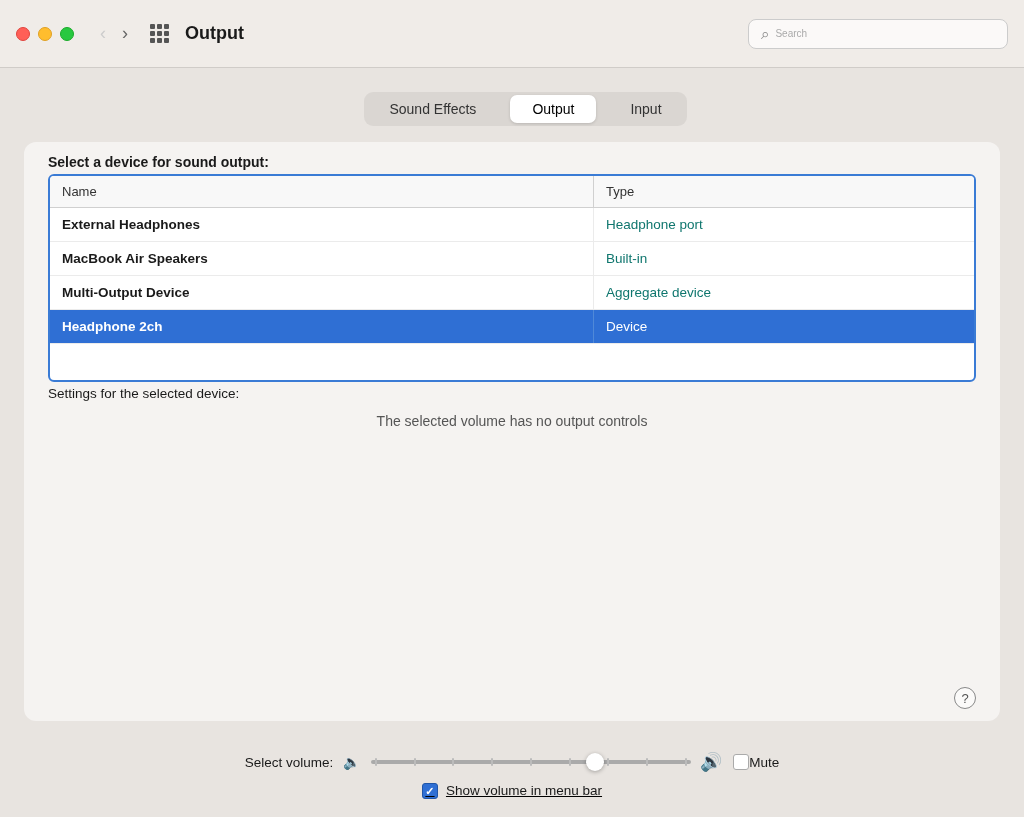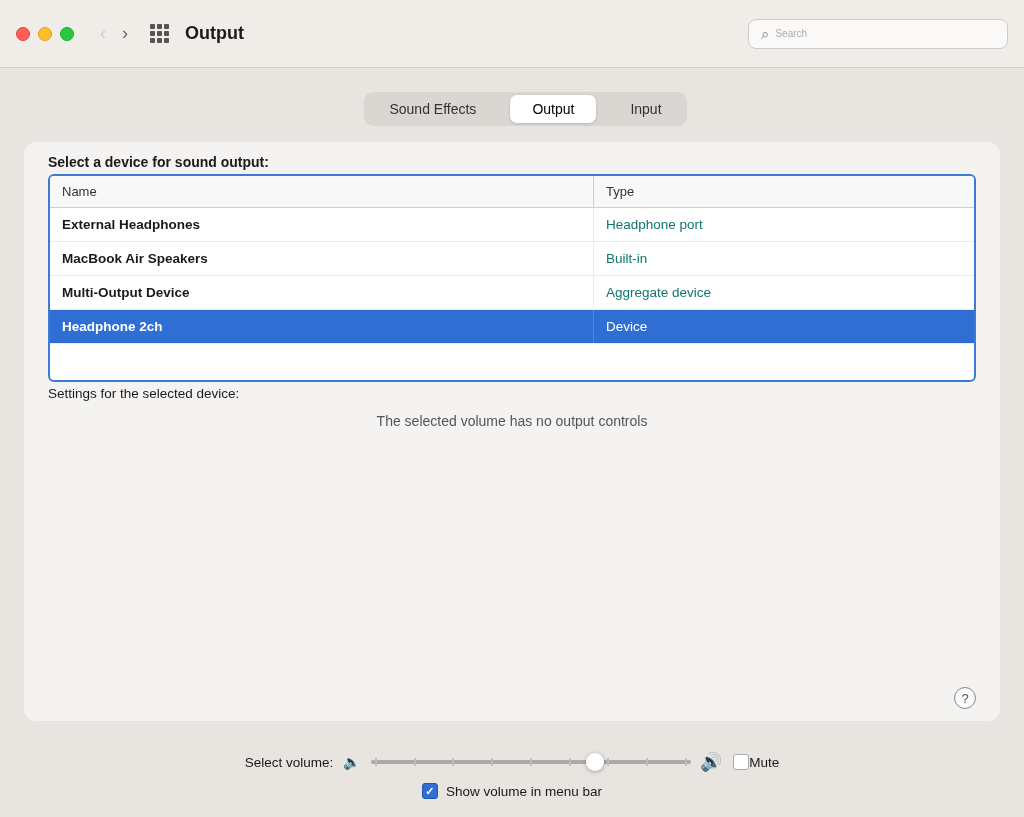--- a/index.html
+++ b/index.html
@@ -340,22 +340,23 @@
       background: #fff;
       cursor: pointer;
     }
     .mute-label {
       font-size: 13.5px;
       color: #1a1a1a;
     }
 
     .show-volume-row {
       display: flex;
-      align-items: center;
+      align-items: flex-start;
       gap: 8px;
+      text-decoration: underline;
     }
     .checkbox-checked {
       width: 16px;
       height: 16px;
       border-radius: 3px;
       background: #2f6fd4;
       border: 1.5px solid #2056a8;
       display: flex;
       align-items: center;
       justify-content: center;

